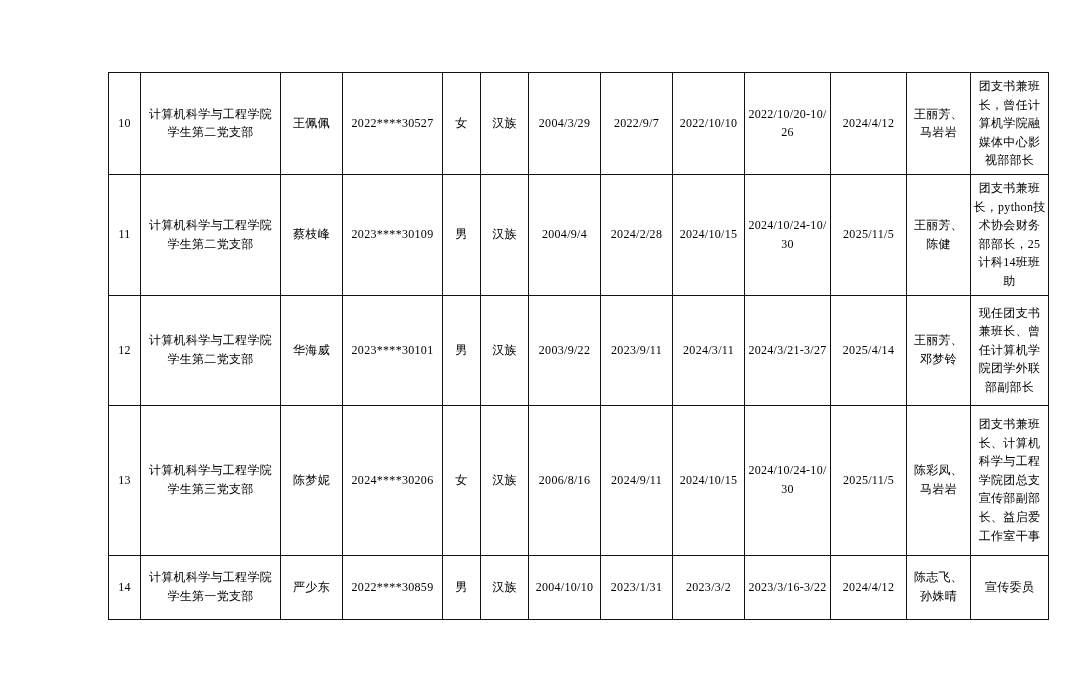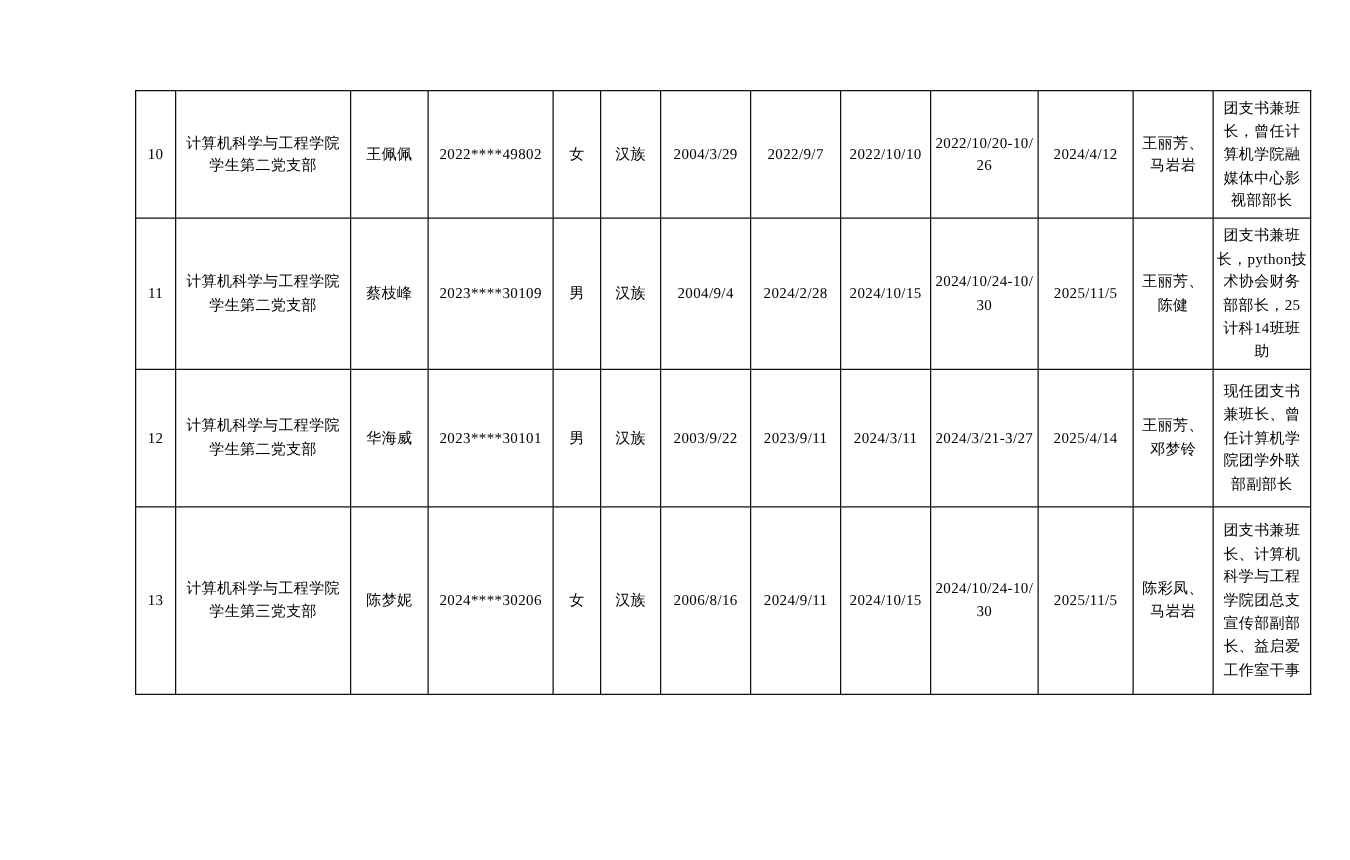--- a/index.html
+++ b/index.html
@@ -99,21 +99,21 @@
           <col class="c-train">
           <col class="c-full">
           <col class="c-intro">
         <col class="c-remark">
       </colgroup>
       <tbody>
         <tr style="height:100px;">
           <td class="cell-idx">10</td>
           <td class="cell-org">计算机科学与工程学院学生第二党支部</td>
           <td class="cell-name">王佩佩</td>
-          <td class="cell-sid">2022****49802</td>
+          <td class="cell-sid">2022****30527</td>
           <td class="cell-sex">女</td>
           <td class="cell-eth">汉族</td>
           <td class="cell-date">2004/3/29</td>
           <td class="cell-date">2022/9/7</td>
           <td class="cell-date">2022/10/10</td>
           <td class="cell-range">2022/10/20-10/26</td>
           <td class="cell-date">2024/4/12</td>
           <td class="cell-intro">王丽芳、马岩岩</td>
           <td class="cell-remark">团支书兼班长，曾任计算机学院融媒体中心影视部部长</td>
         </tr>
@@ -155,16 +155,31 @@
           <td class="cell-sex">女</td>
           <td class="cell-eth">汉族</td>
           <td class="cell-date">2006/8/16</td>
           <td class="cell-date">2024/9/11</td>
           <td class="cell-date">2024/10/15</td>
           <td class="cell-range">2024/10/24-10/30</td>
           <td class="cell-date">2025/11/5</td>
           <td class="cell-intro">陈彩凤、马岩岩</td>
           <td class="cell-remark">团支书兼班长、计算机科学与工程学院团总支宣传部副部长、益启爱工作室干事</td>
         </tr>
+        <tr style="height:64px;">
+          <td class="cell-idx">14</td>
+          <td class="cell-org">计算机科学与工程学院学生第一党支部</td>
+          <td class="cell-name">严少东</td>
+          <td class="cell-sid">2022****30859</td>
+          <td class="cell-sex">男</td>
+          <td class="cell-eth">汉族</td>
+          <td class="cell-date">2004/10/10</td>
+          <td class="cell-date">2023/1/31</td>
+          <td class="cell-date">2023/3/2</td>
+          <td class="cell-range">2023/3/16-3/22</td>
+          <td class="cell-date">2024/4/12</td>
+          <td class="cell-intro">陈志飞、孙姝晴</td>
+          <td class="cell-remark">宣传委员</td>
+        </tr>
       </tbody>
     </table>
   </div>
 </div>
 
 </body></html>

